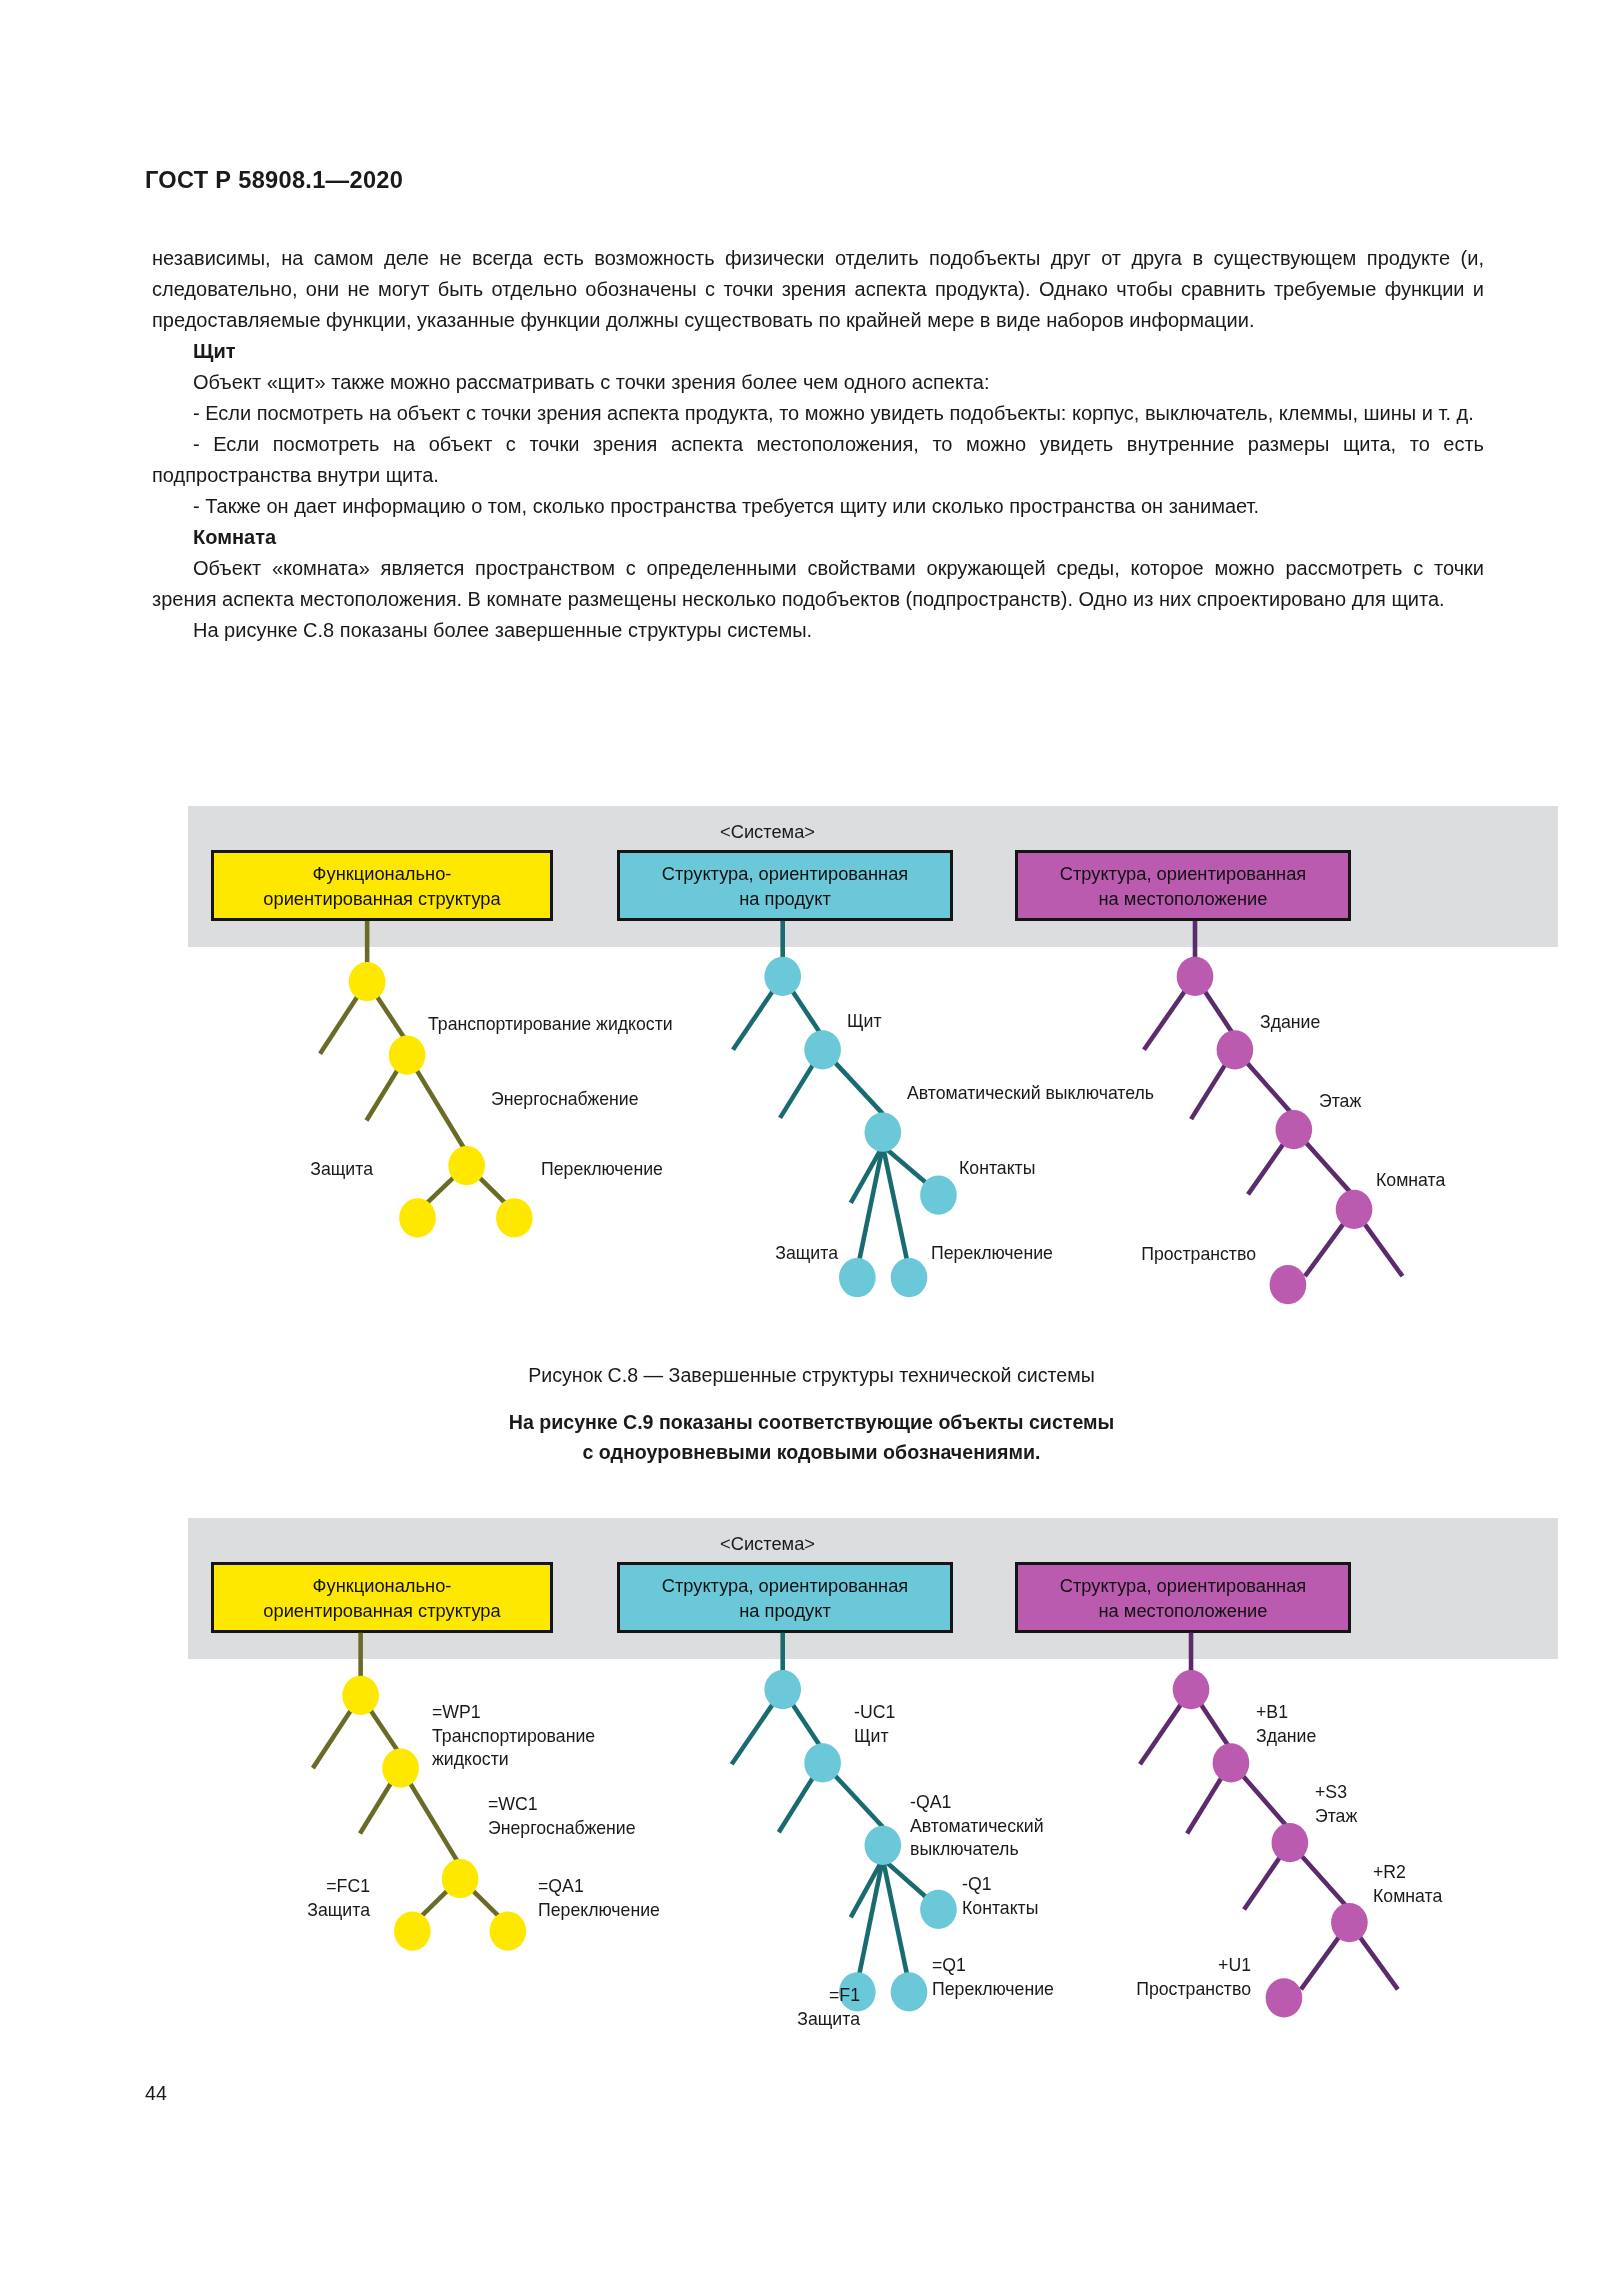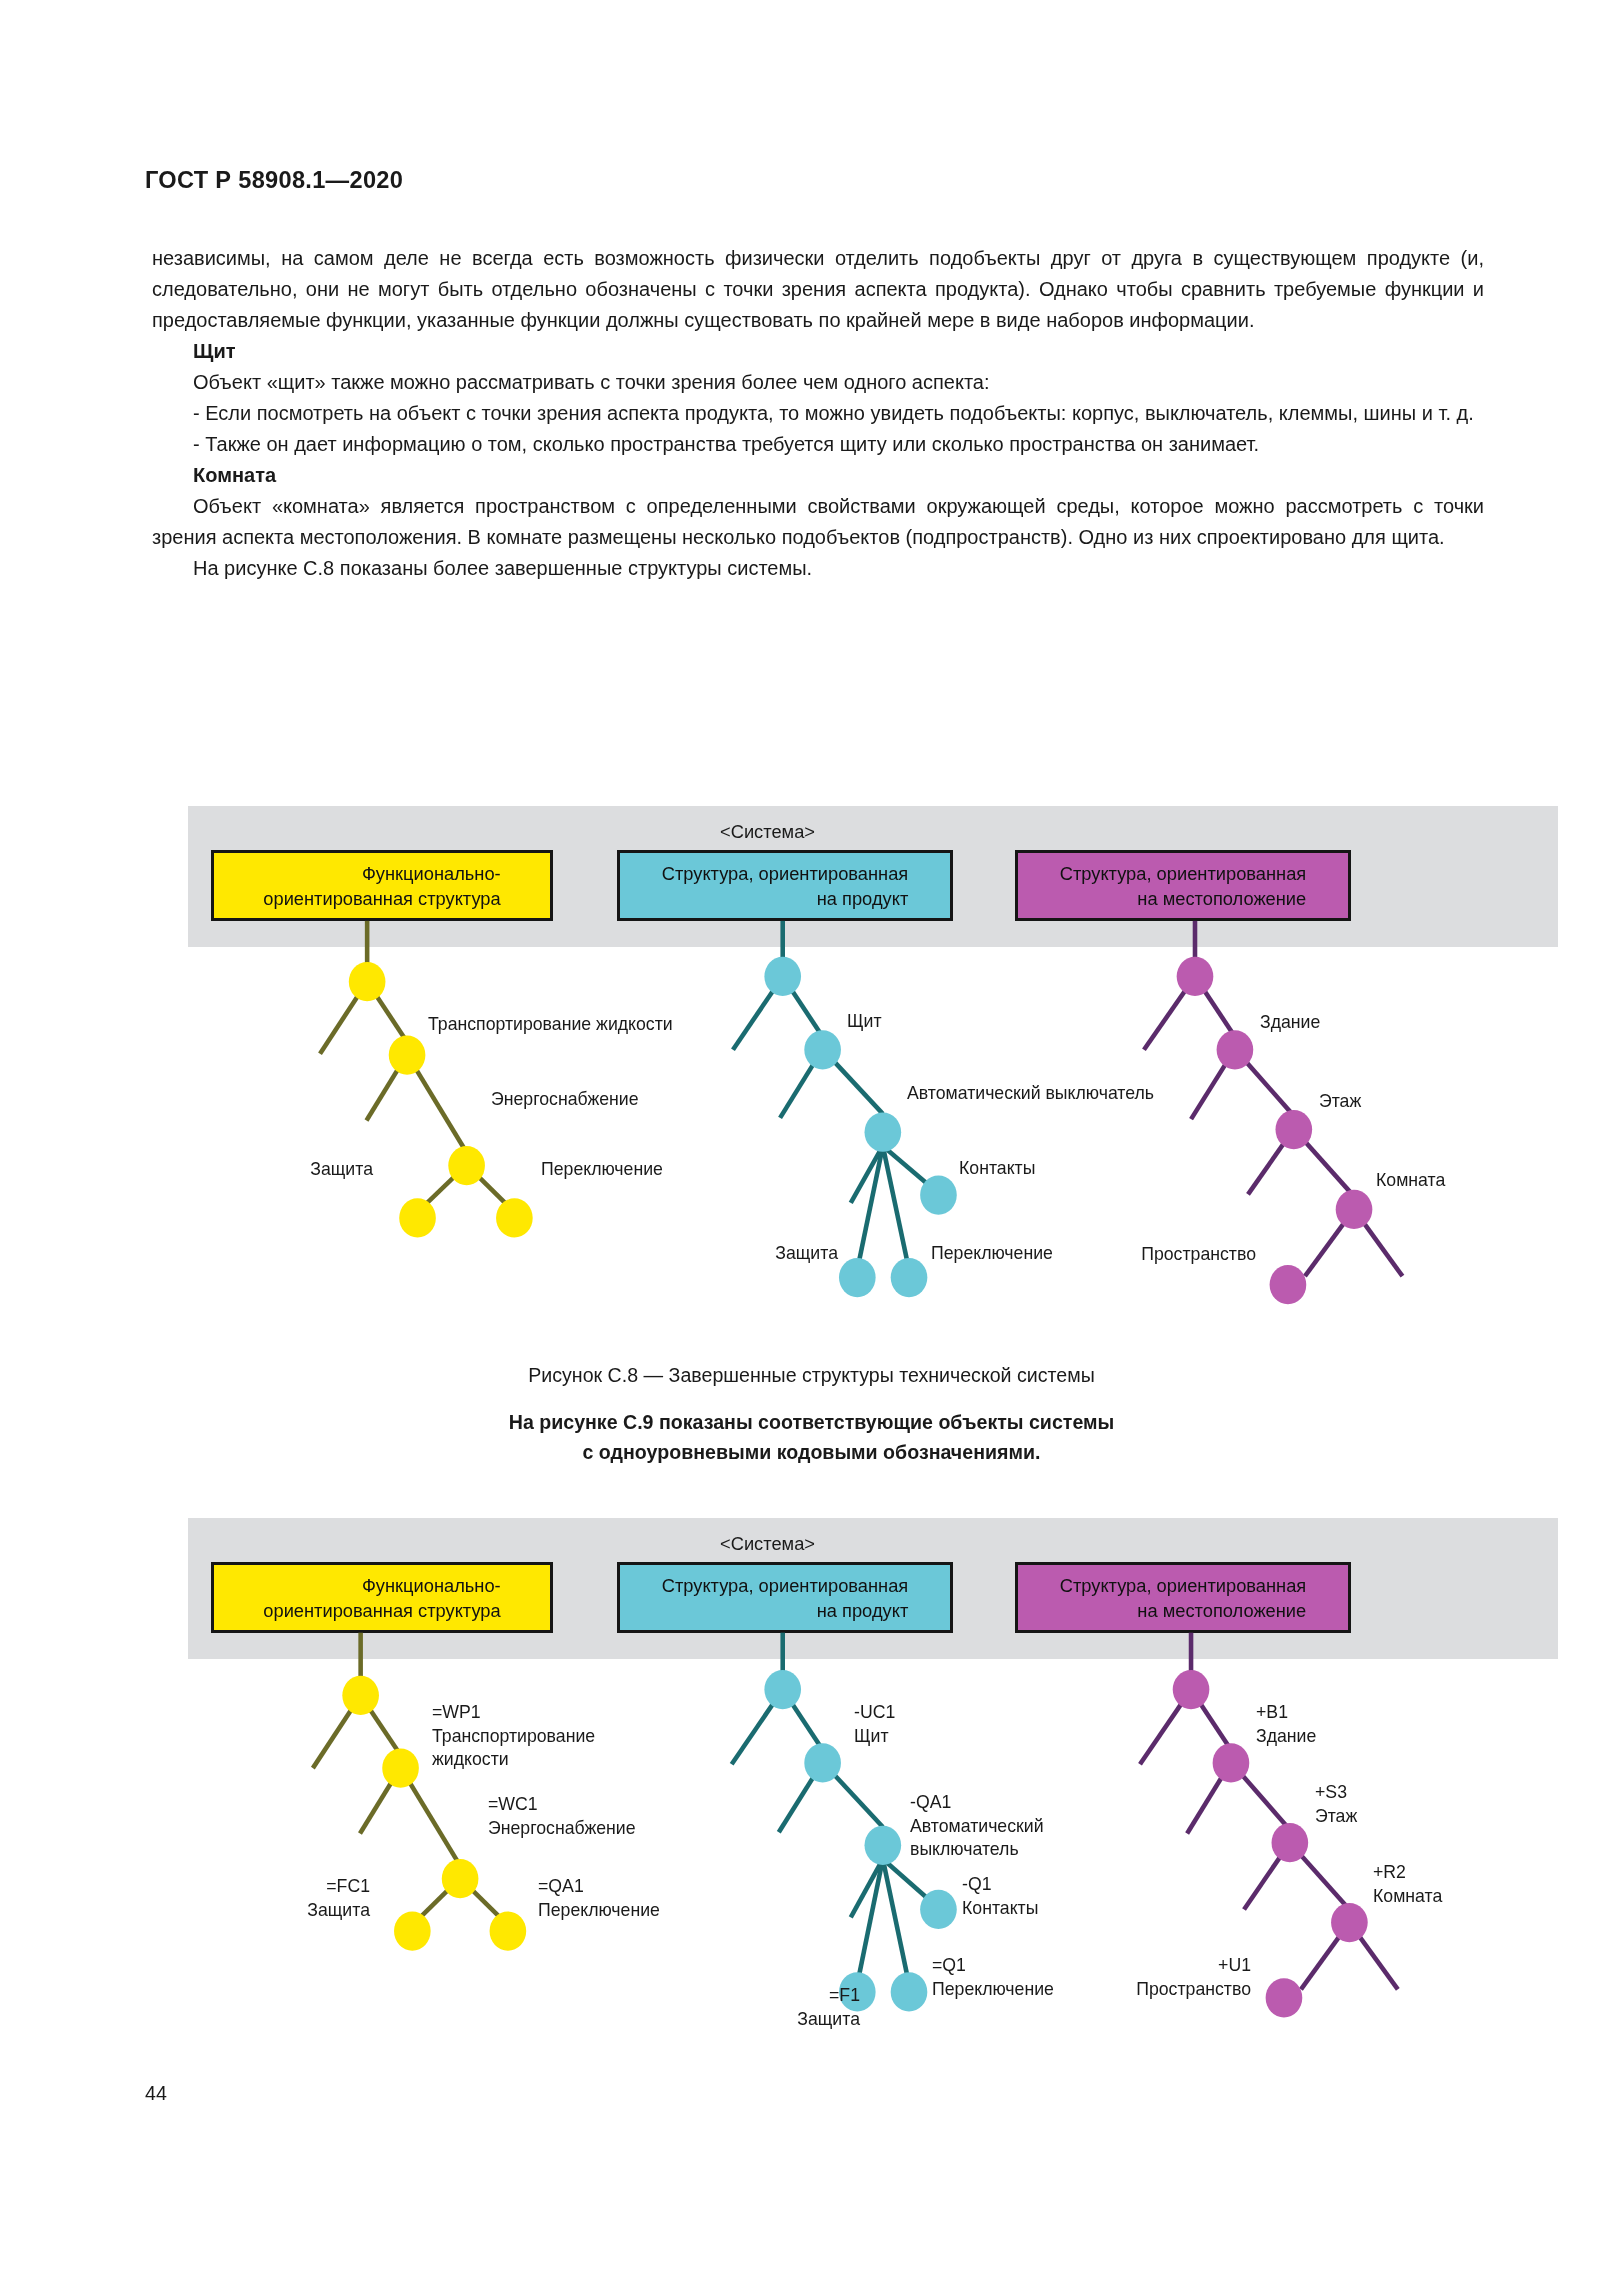--- a/index.html
+++ b/index.html
@@ -33,21 +33,21 @@
   
   .figure { position:absolute; }
   .grayband {
     position:absolute; background:#dcdddf;
   }
   .sysbox {
     position:absolute;
     border:3.3px solid #151515;
     box-sizing:border-box;
     display:flex; align-items:center; justify-content:center;
-    text-align:right;
+    text-align:center;
     font-size:18.3px;
     line-height:25px;
     color:#111;
   }
   .sysbox.yellow { background:#FFE800; }
   .sysbox.blue   { background:#6BC8D8; }
   .sysbox.purple { background:#BB5BAF; }
 
   .sys-label {
     position:absolute; font-size:18.3px; color:#1a1a1a; white-space:nowrap;
@@ -80,20 +80,21 @@
 
 <div class="page">
 
   <div class="header-title">ГОСТ Р 58908.1—2020</div>
 
   <div class="body-text">
     <p>независимы, на самом деле не всегда есть возможность физически отделить подобъекты друг от друга в существующем продукте (и, следовательно, они не могут быть отдельно обозначены с точки зрения аспекта продукта). Однако чтобы сравнить требуемые функции и предоставляемые функции, указанные функции должны существовать по крайней мере в виде наборов информации.</p>
     <p class="bold">Щит</p>
     <p class="ind nojust">Объект «щит» также можно рассматривать с точки зрения более чем одного аспекта:</p>
     <p class="ind">- Если посмотреть на объект с точки зрения аспекта продукта, то можно увидеть подобъекты: корпус, выключатель, клеммы, шины и т. д.</p>
+    <p class="ind">- Если посмотреть на объект с точки зрения аспекта местоположения, то можно увидеть внутренние размеры щита, то есть подпространства внутри щита.</p>
     <p class="ind">- Также он дает информацию о том, сколько пространства требуется щиту или сколько пространства он занимает.</p>
     <p class="bold">Комната</p>
     <p class="ind">Объект «комната» является пространством с определенными свойствами окружающей среды, которое можно рассмотреть с точки зрения аспекта местоположения. В комнате размещены несколько подобъектов (подпространств). Одно из них спроектировано для щита.</p>
     <p class="ind nojust">На рисунке С.8 показаны более завершенные структуры системы.</p>
   </div>
 
   <div class="figure" style="left:0;top:0;width:1623px;height:1309px;">
 
     <div class="grayband" style="left:188px;top:806px;width:1370px;height:141px;"></div>
 

